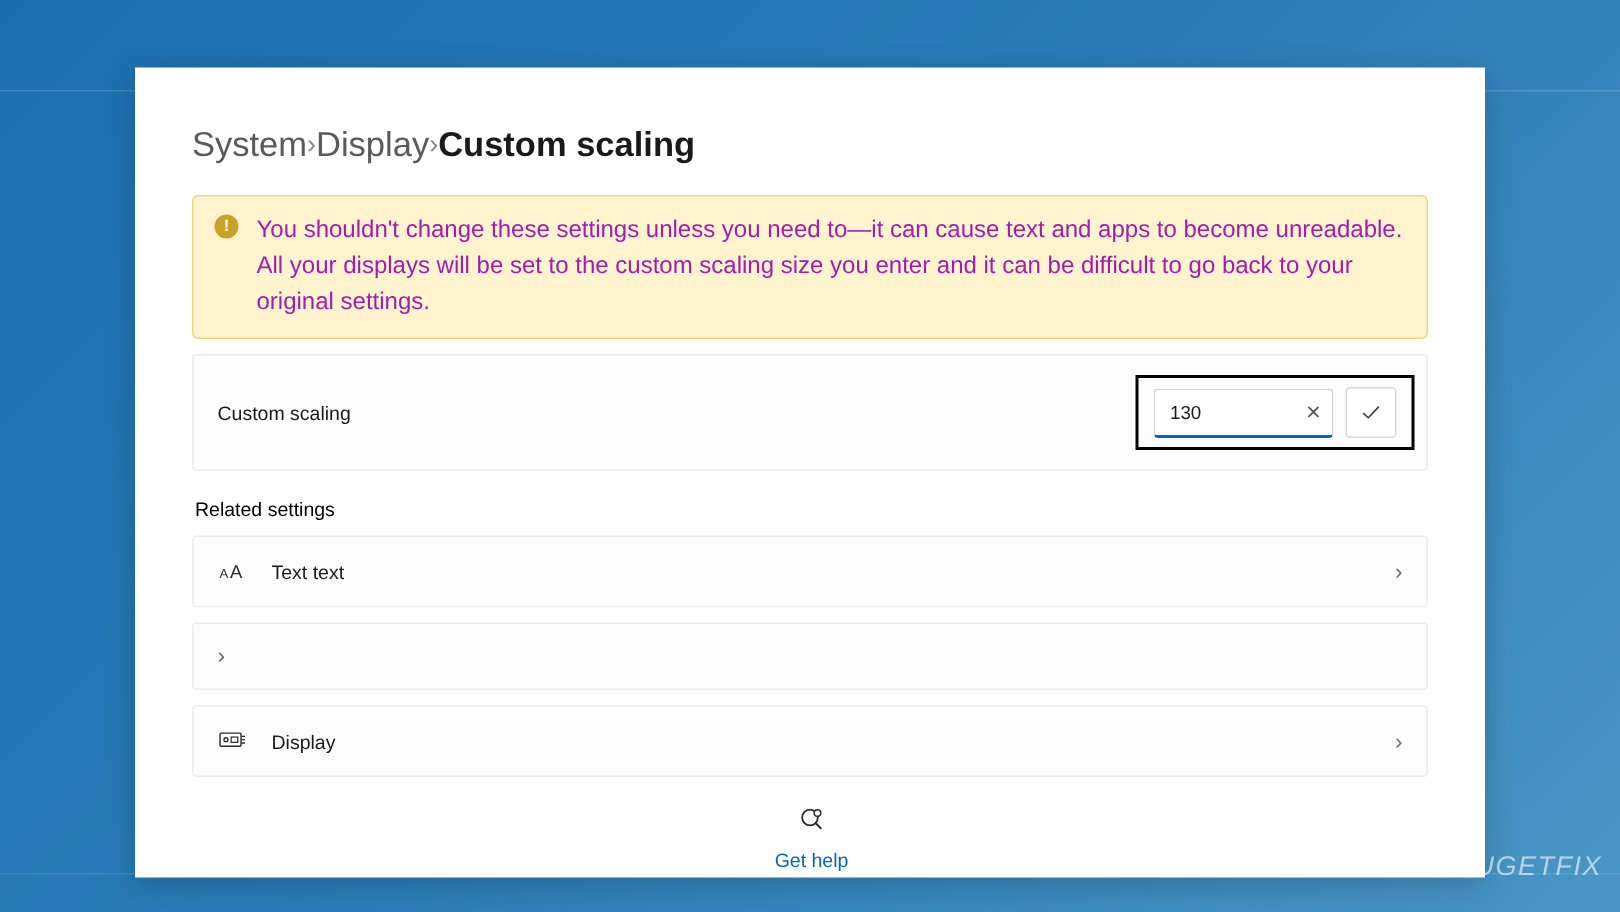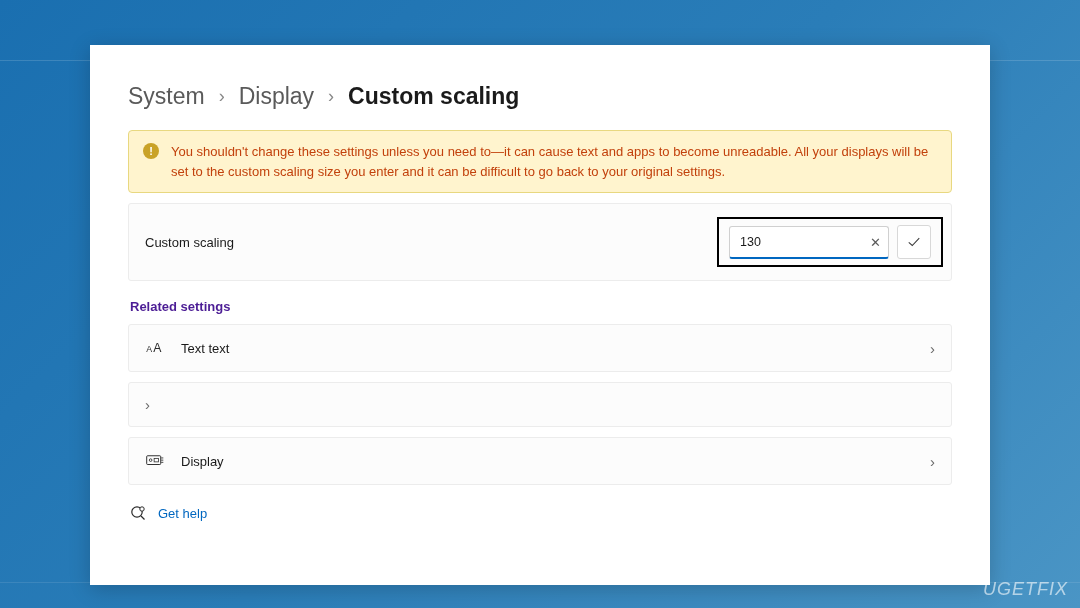--- a/index.html
+++ b/index.html
@@ -37,21 +37,20 @@
       top: 45px;
       width: 900px;
       height: 540px;
       background: #ffffff;
       box-shadow: 0 4px 20px rgba(0,0,0,0.2);
       padding: 38px 38px 18px 38px;
     }
     .breadcrumb {
       display: flex;
       align-items: center;
-      gap: 14px;
       font-size: 23px;
       color: #1a1a1a;
       margin-bottom: 20px;
       font-weight: 400;
     }
     .breadcrumb .crumb-link {
       color: #5a5a5a;
       cursor: pointer;
     }
     .breadcrumb .crumb-current {
@@ -80,22 +79,22 @@
       color: #fff;
       display: flex;
       align-items: center;
       justify-content: center;
       font-size: 11px;
       font-weight: bold;
       flex-shrink: 0;
       margin-top: 1px;
     }
     .warning-text {
-      font-size: 13px;
-      color: #c2410c;
+      font-size: 16px;
+      color: #a21caf;
       line-height: 1.5;
     }
     .setting-row {
       background: #fcfcfc;
       border: 1px solid #ececec;
       border-radius: 3px;
       padding: 13px 16px;
       display: flex;
       align-items: center;
       justify-content: space-between;
@@ -122,21 +121,21 @@
     .input-highlight {
       border: 2px solid #000;
       padding: 6px 10px;
       display: flex;
       align-items: center;
       gap: 8px;
       margin-right: -8px;
     }
     .scale-input-wrap {
       position: relative;
-      width: 160px;
+      width: 120px;
     }
     .scale-input {
       width: 100%;
       padding: 8px 28px 8px 10px;
       border: 1px solid #d0d0d0;
       border-bottom: 2px solid #0067c0;
       border-radius: 3px;
       font-size: 12.5px;
       color: #1a1a1a;
       outline: none;
@@ -159,58 +158,59 @@
       border-radius: 3px;
       display: flex;
       align-items: center;
       justify-content: center;
       cursor: pointer;
       font-size: 14px;
       color: #3a3a3a;
     }
     .section-header {
       font-size: 13px;
-      color: #4c1d95;
+      color: #000000;
       margin: 18px 0 10px 2px;
-      font-weight: 700;
+      font-weight: 400;
     }
     .row-left-icon {
       width: 20px;
       height: 20px;
       display: flex;
       align-items: center;
       justify-content: center;
       color: #3a3a3a;
       flex-shrink: 0;
     }
     .chevron-right {
       color: #6a6a6a;
       font-size: 15px;
     }
     .help-row {
       display: flex;
       align-items: center;
       gap: 12px;
       margin-top: 20px;
       padding-left: 2px;
+      flex-direction: column;
     }
     .help-icon {
       width: 16px;
       height: 16px;
       color: #3a3a3a;
     }
     .help-link {
       color: #0067c0;
       font-size: 13px;
       cursor: pointer;
     }
     .watermark {
       position: absolute;
       right: 12px;
-      bottom: 8px;
+      bottom: 20px;
       color: rgba(255,255,255,0.6);
       font-size: 18px;
       letter-spacing: 1px;
       font-weight: 300;
       font-style: italic;
     }
   </style>
 </head>
 <body>
 

